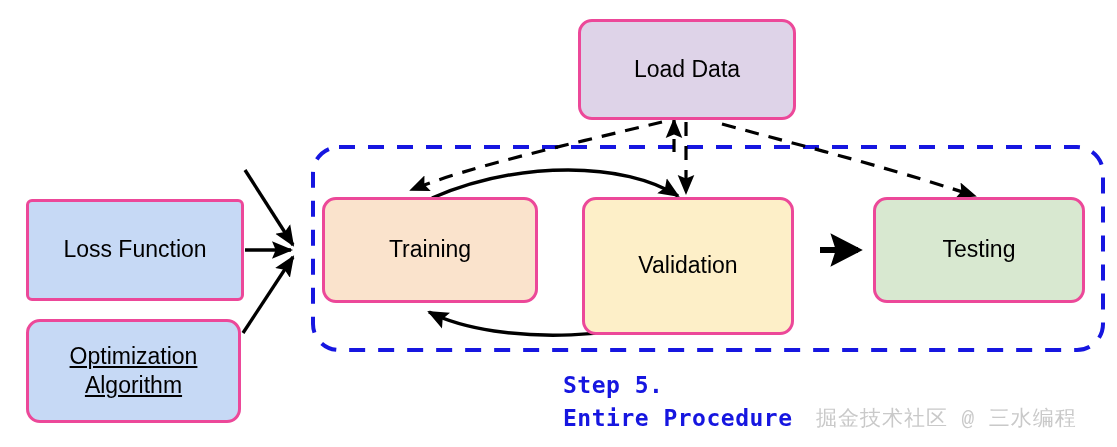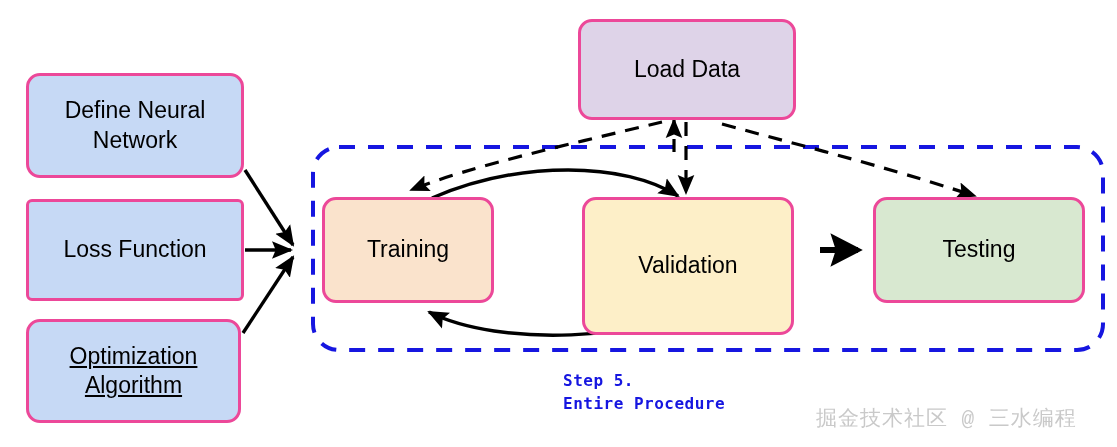--- a/index.html
+++ b/index.html
@@ -26,21 +26,21 @@
     line-height:1.28;
     z-index:3;
   }
   .node span{display:block;padding:0 6px;}
   #caption{
     position:absolute;
     left:563px;top:369px;
     color:#1616E0;
     font-family:"DejaVu Sans Mono", monospace;
     font-weight:bold;
-    font-size:16px;
+    font-size:23px;
     line-height:1.45;
     letter-spacing:0.5px;
     white-space:pre-line;
     z-index:4;
   }
   #watermark{
     position:absolute;
     left:816px;top:404px;
     color:#C9C9C9;
     font-family:Liberation Mono, monospace;
@@ -82,39 +82,35 @@
 
     <path d="M722,124 C810,148 880,165 975,196" fill="none" stroke="#000000" stroke-width="3.2" stroke-dasharray="14,10" marker-end="url(#arrowDash)"></path>
 
     <path d="M432,198 C520,160 625,162 678,196" fill="none" stroke="#000000" stroke-width="3.4" marker-end="url(#arrowSolid)"></path>
 
     <path d="M690,303 C650,340 500,348 429,312" fill="none" stroke="#000000" stroke-width="3.4" marker-end="url(#arrowSolid)"></path>
 
     <path d="M820,250 L858,250" fill="none" stroke="#000000" stroke-width="6" marker-end="url(#arrowThick)"></path>
   </svg>
 
-  <div class="node" style="left:26px;top:73px;width:218px;height:105px;background:#C6D9F5;">
-    <span style="white-space:pre-line;">Define Neural
-Network</span>
-  </div>
 
   <div class="node" style="left:26px;top:199px;width:218px;height:102px;background:#C6D9F5;border-radius:6px;">
     <span style="white-space:pre-line;">Loss Function</span>
   </div>
 
   <div class="node" style="left:26px;top:319px;width:215px;height:104px;background:#C6D9F5;">
     <span style="white-space:pre-line;text-decoration:underline;">Optimization
 Algorithm</span>
   </div>
 
   <div class="node" style="left:578px;top:19px;width:218px;height:101px;background:#DED3E8;">
     <span>Load Data</span>
   </div>
 
-  <div class="node" style="left:322px;top:197px;width:172px;height:106px;background:#FAE3CC;">
+  <div class="node" style="left:322px;top:197px;width:216px;height:106px;background:#FAE3CC;">
     <span>Training</span>
   </div>
 
   <div class="node" style="left:582px;top:197px;width:212px;height:138px;background:#FDEFC8;">
     <span>Validation</span>
   </div>
 
   <div class="node" style="left:873px;top:197px;width:212px;height:106px;background:#D8E8D0;">
     <span>Testing</span>
   </div>

